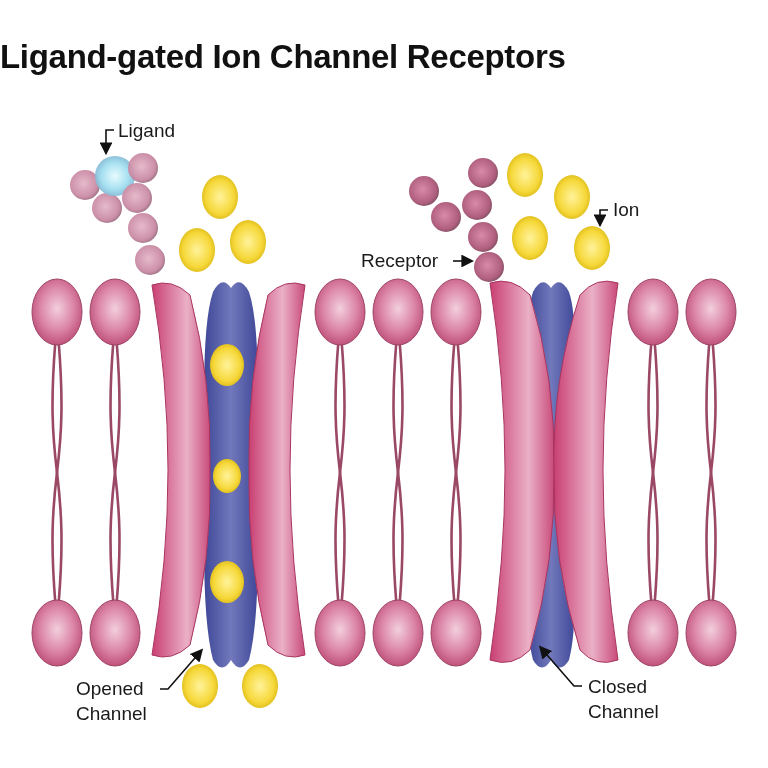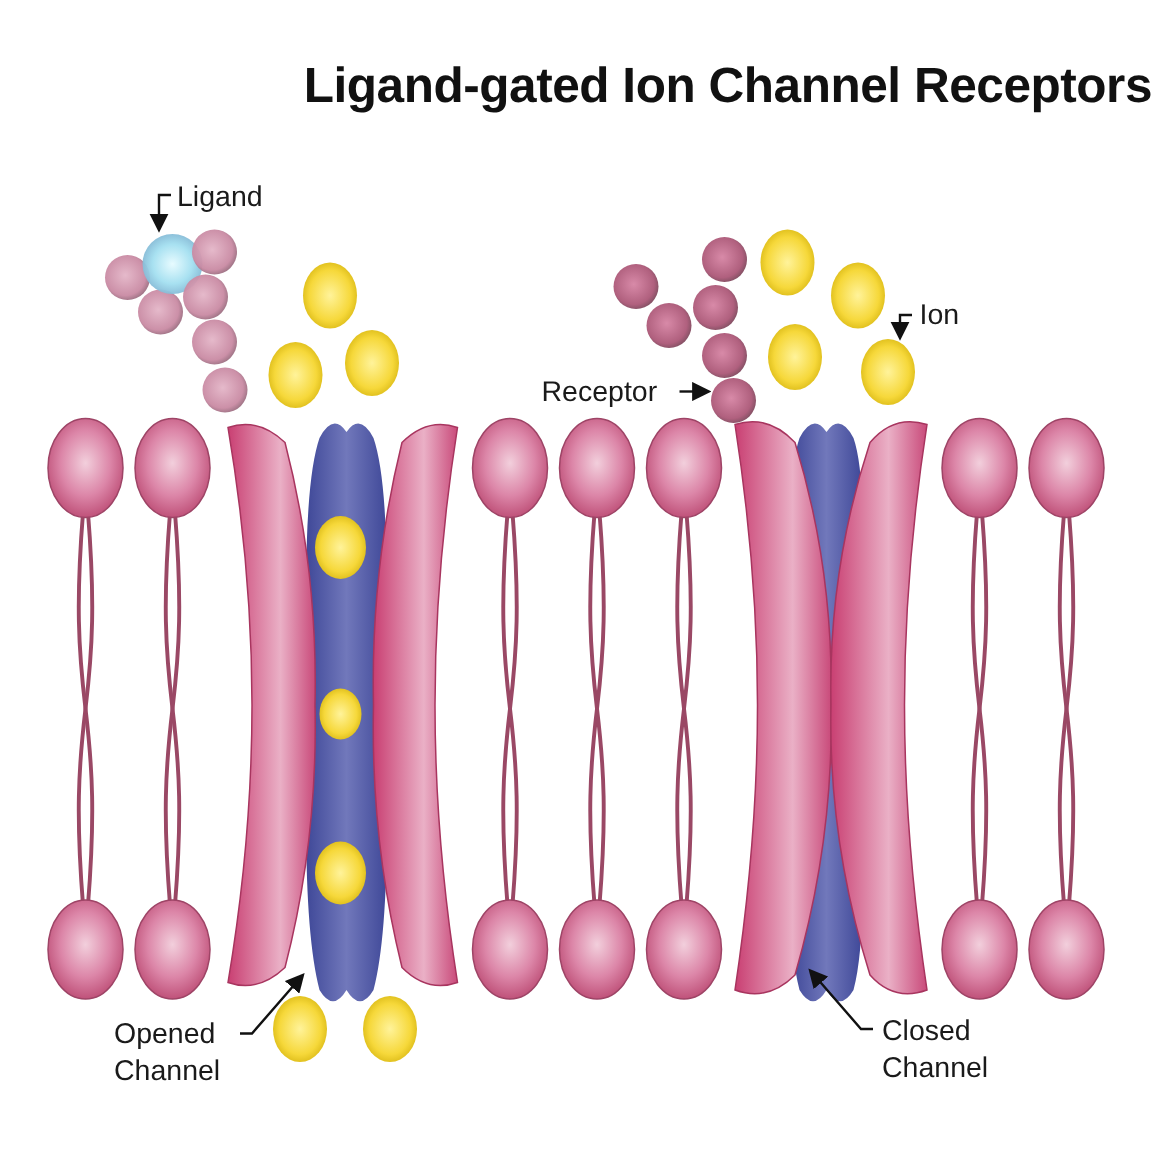--- a/index.html
+++ b/index.html
@@ -1,18 +1,18 @@
 <!DOCTYPE html>
 <html><head>
   <meta charset="utf-8">
   <style>
     html, body { margin: 0; padding: 0; background: #ffffff; }
     body { width: 768px; height: 768px; position: relative; overflow: hidden; font-family: "Liberation Sans", sans-serif; }
     .title {
-      position: absolute; left: 0; top: 38px; width: 768px; text-align: right;
+      position: absolute; left: 0; top: 38px; width: 768px; text-align: left;
       font-family: "Liberation Sans", sans-serif; font-weight: bold; font-size: 33px; color: #111111;
       letter-spacing: -0.3px;
     }
     svg.diagram { position: absolute; left: 0; top: 0; }
     .lbl { font-family: "Liberation Sans", sans-serif; font-size: 19px; fill: #1a1a1a; }
   </style>
 </head>
 <body>
 
 <div class="title">Ligand-gated Ion Channel Receptors</div>

